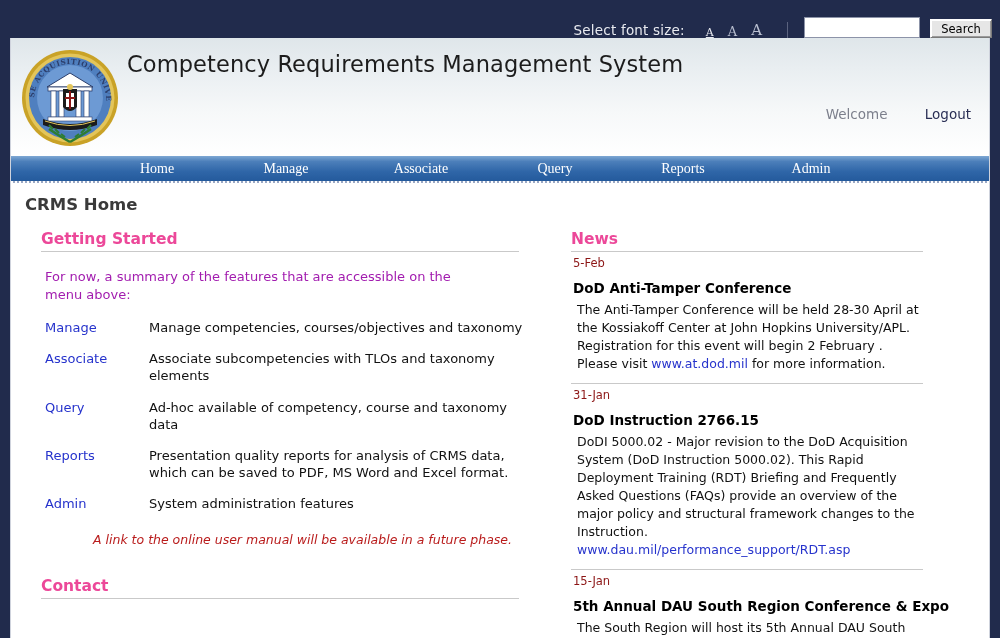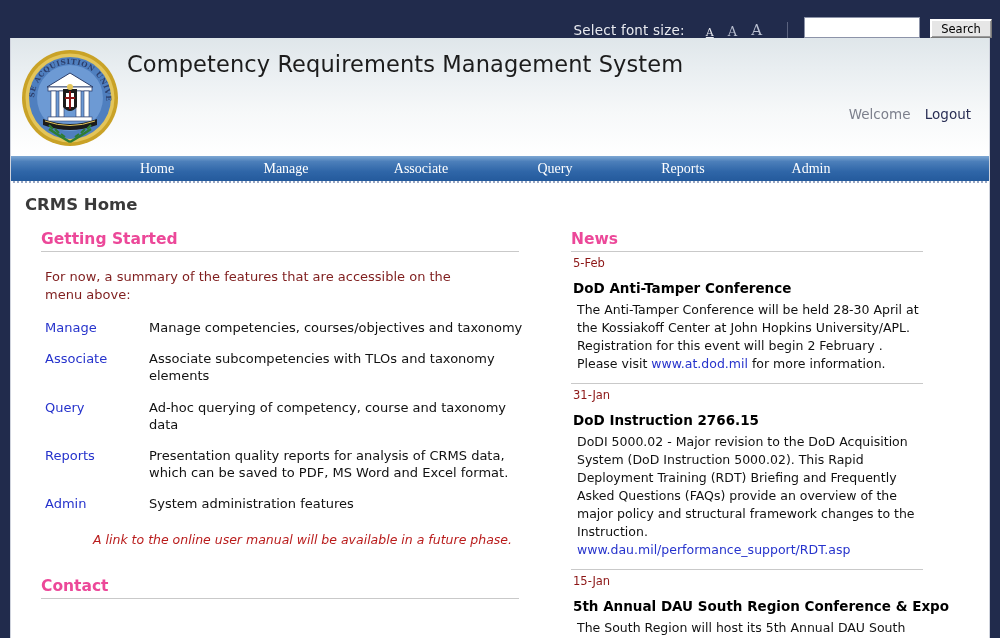--- a/index.html
+++ b/index.html
@@ -117,21 +117,21 @@
     letter-spacing: .1px;
     white-space: nowrap;
   }
   .user-links {
     position: absolute;
     right: 18px; top: 68px;
     font-size: 13.5px;
   }
   .welcome-text {
     color: #7c7f8c;
-    margin-right: 10px;
+    margin-right: 33px;
   }
   .logout-link {
     color: #2a2f55;
     text-decoration: none;
   }
 
   
   .navbar {
     position: relative;
     height: 25px;
@@ -198,21 +198,21 @@
     margin: 0;
   }
   .col-left .rule { width: 478px; }
   .col-right .rule { width: 352px; }
 
   .intro {
     margin: 16px 0 0 4px;
     width: 440px;
     font-size: 13px;
     line-height: 1.35;
-    color: #7f1d1d;
+    color: #a21caf;
   }
 
   .feature-table {
     margin: 16px 0 0 4px;
     border-collapse: collapse;
   }
   .feature-table td {
     vertical-align: top;
     padding: 0 0 14px 0;
     font-size: 13px;
@@ -365,21 +365,21 @@
         <tr>
           <td class="link-cell">
             <a href="#" class="feature-link">Associate</a>
           </td>
           <td class="feature-desc">Associate subcompetencies with TLOs and taxonomy elements</td>
         </tr>
         <tr>
           <td class="link-cell">
             <a href="#" class="feature-link">Query</a>
           </td>
-          <td class="feature-desc">Ad-hoc querying of competency, course and taxonomy data</td>
+          <td class="feature-desc">Ad-hoc available of competency, course and taxonomy data</td>
         </tr>
         <tr>
           <td class="link-cell">
             <a href="#" class="feature-link">Reports</a>
           </td>
           <td class="feature-desc">Presentation quality reports for analysis of CRMS data, which can be saved to PDF, MS Word and Excel format.</td>
         </tr>
         <tr>
           <td class="link-cell">
             <a href="#" class="feature-link">Admin</a>

